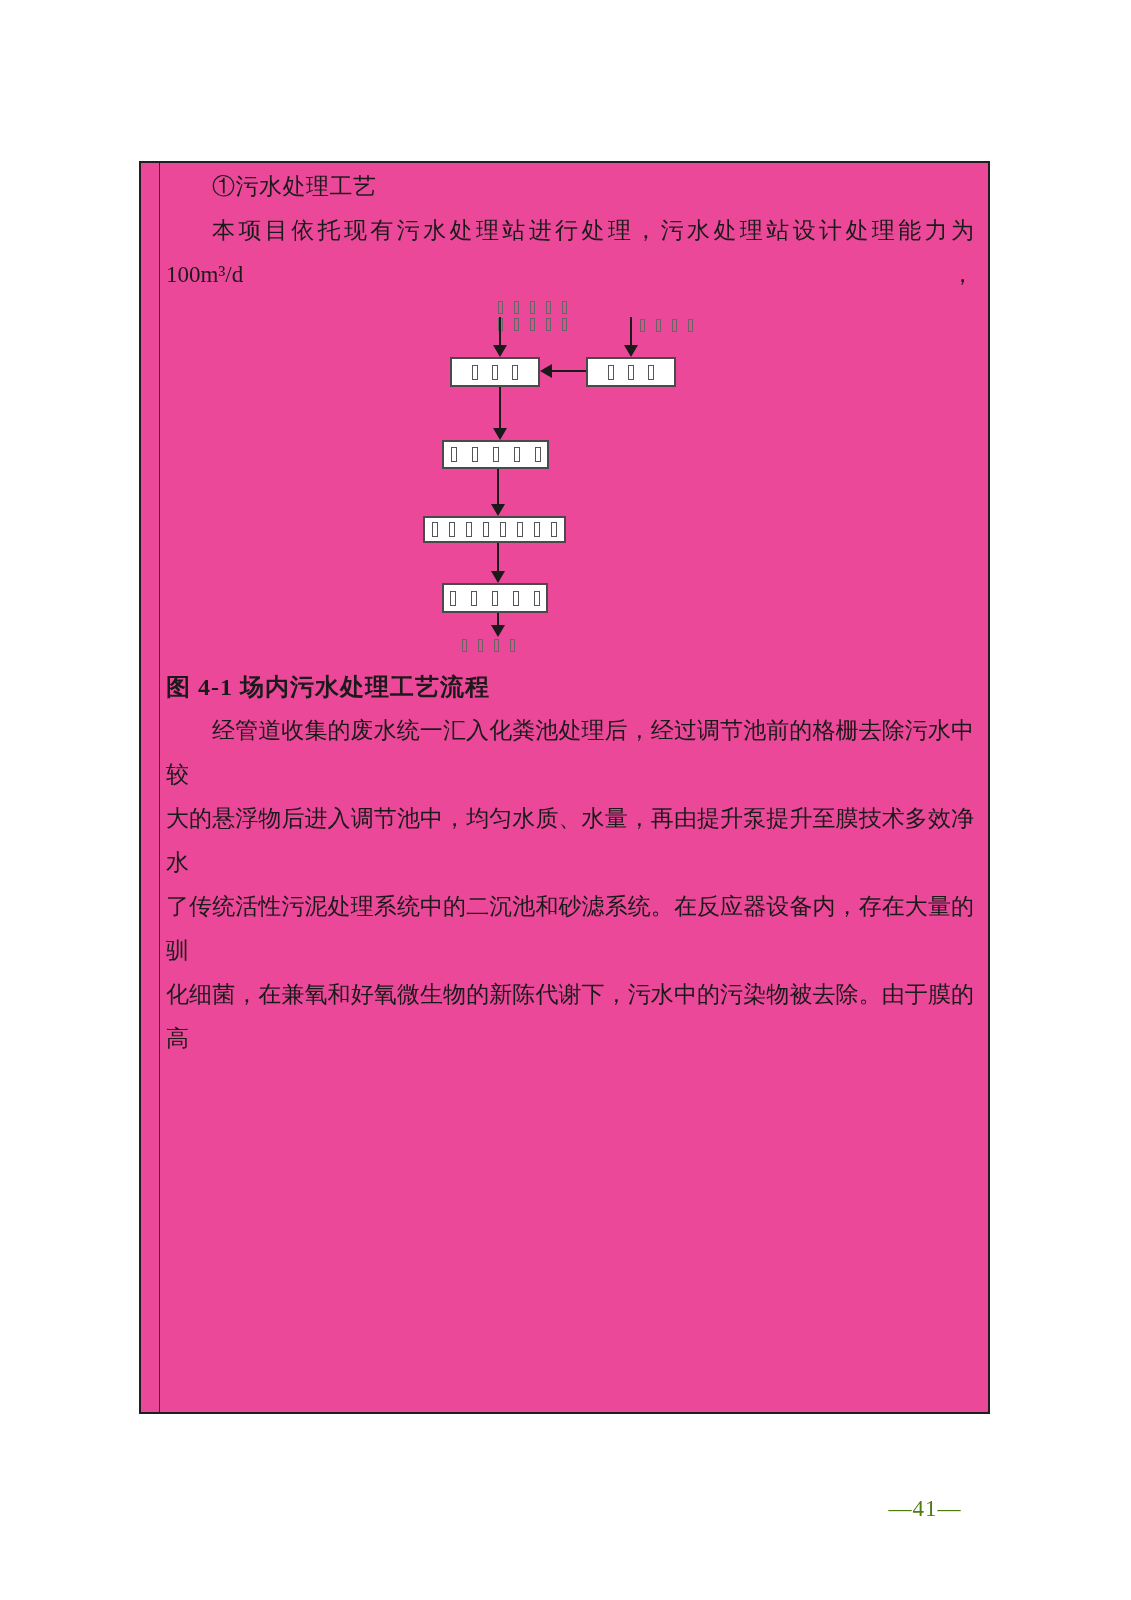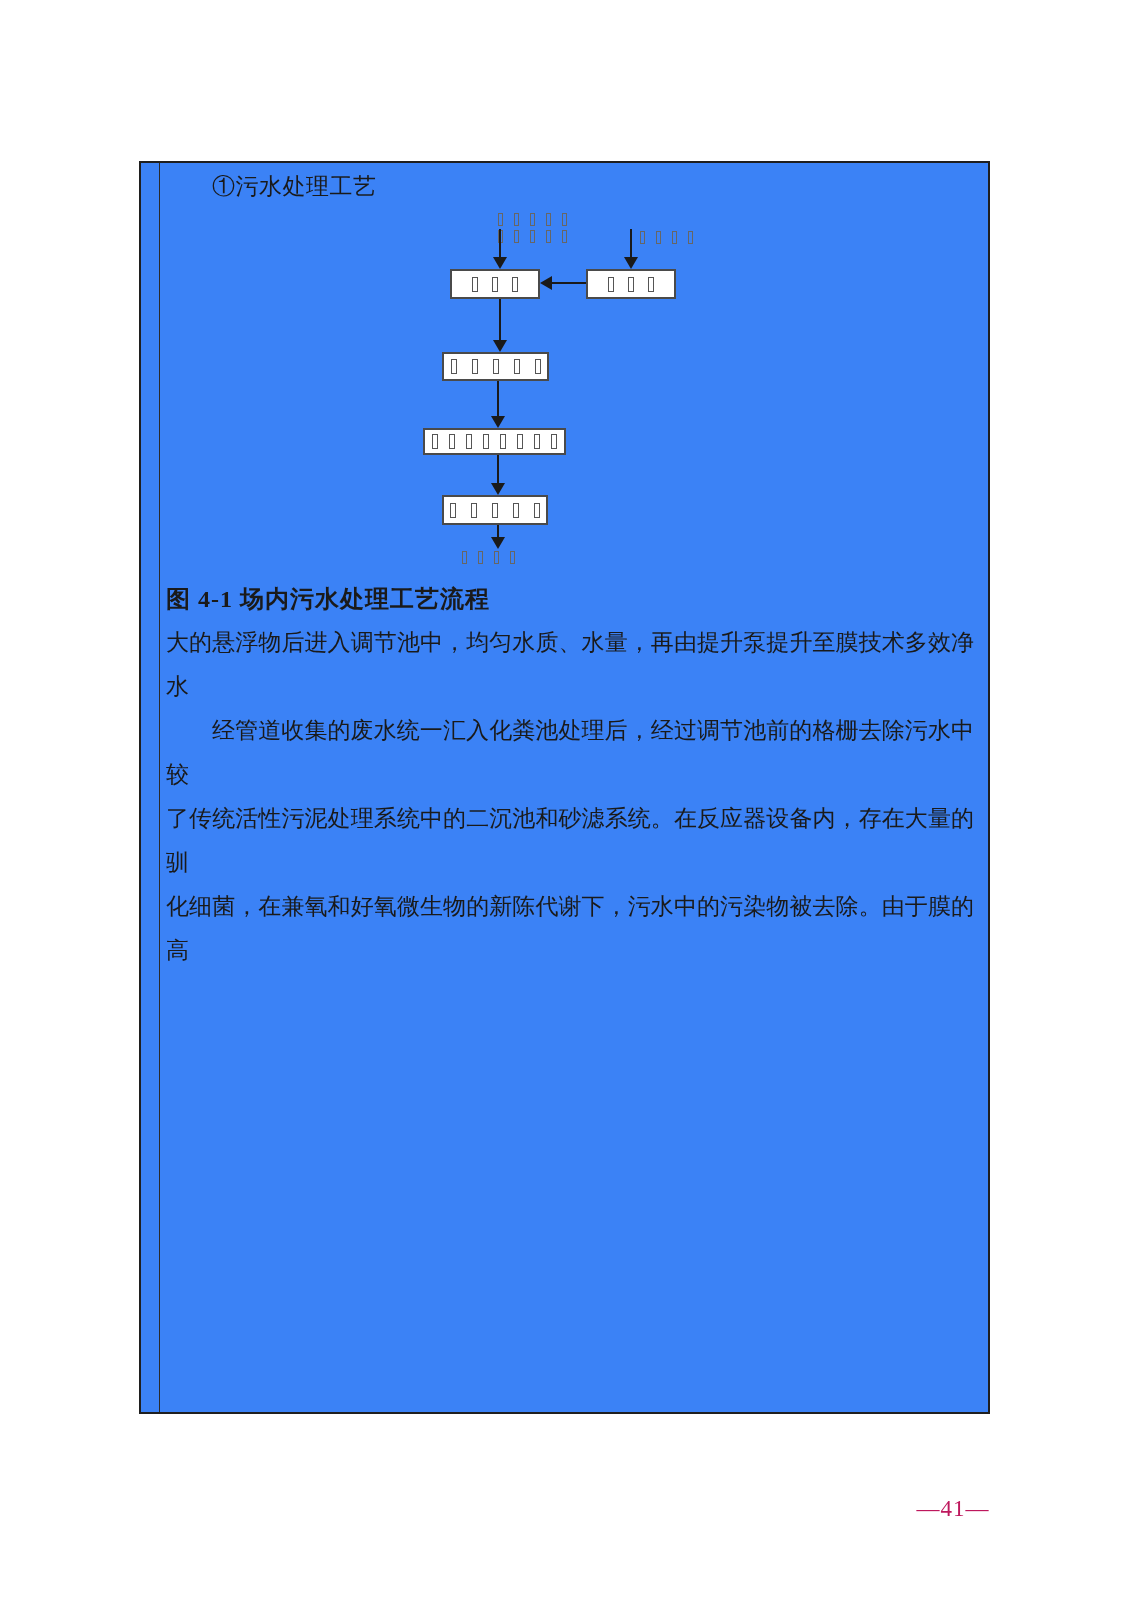--- a/index.html
+++ b/index.html
@@ -2,21 +2,21 @@
 <html><head>
 <meta charset="utf-8">
 <style>
   html,body{margin:0;padding:0;}
   body{
     width:1131px;height:1600px;position:relative;background:#ffffff;
     font-family:"Liberation Serif","DejaVu Serif",serif;color:#1a1a1a;
   }
   .content-table{
     position:absolute;left:139px;top:161px;width:851px;height:1253px;
-    border:2px solid #1f1f1f;box-sizing:border-box;display:flex;background:#3b82f6;
+    border:2px solid #1f1f1f;box-sizing:border-box;display:flex;background:#ec4899;
   }
   .margin-col{width:18px;border-right:1px solid #2a2a2a;flex:0 0 auto;}
   .main-col{flex:1;padding:2px 14px 0 6px;box-sizing:border-box;overflow:hidden;}
   .line{
     font-size:23px;line-height:44px;white-space:nowrap;letter-spacing:0.5px;
   }
   .line.j{white-space:normal;text-align:justify;text-align-last:justify;letter-spacing:0;}
   .line.ind{text-indent:2em;}
   .gap-before{margin-top:35px;}
   
@@ -34,32 +34,33 @@
   .arrow-down .head{position:absolute;left:0;bottom:0;width:0;height:0;
     border-left:7px solid transparent;border-right:7px solid transparent;border-top:12px solid #1a1a1a;}
   .arrow-left{position:absolute;height:14px;}
   .arrow-left .hline{position:absolute;left:11px;right:0;top:6px;height:2px;background:#1a1a1a;}
   .arrow-left .head{position:absolute;left:0;top:0;width:0;height:0;
     border-top:7px solid transparent;border-bottom:7px solid transparent;border-right:12px solid #1a1a1a;}
   .caption{
     font-size:24px;line-height:44px;font-weight:bold;letter-spacing:1px;
   }
   .page-number{
-    position:absolute;left:883px;top:1496px;width:140px;text-align:center;
-    font-size:23px;color:#be185d;letter-spacing:1px;
+    position:absolute;left:855px;top:1496px;width:140px;text-align:center;
+    font-size:23px;color:#4d7c0f;letter-spacing:1px;
   }
 </style>
 </head>
 <body>
 
 <div class="content-table">
   <div class="margin-col"></div>
   <div class="main-col">
 
     <div class="line ind">①污水处理工艺</div>
+    <div class="line ind j">本项目依托现有污水处理站进行处理，污水处理站设计处理能力为 100m³/d，</div>
 
     <div class="fig">
 
       <div class="flabel" style="left:332px;top:4px;">
         <div class="row">
             <span class="tofu"></span>
             <span class="tofu"></span>
             <span class="tofu"></span>
             <span class="tofu"></span>
             <span class="tofu"></span>
@@ -159,21 +160,21 @@
             <span class="tofu"></span>
             <span class="tofu"></span>
             <span class="tofu"></span>
             <span class="tofu"></span>
           </div>
       </div>
     </div>
 
     <div class="caption">图 4-1 场内污水处理工艺流程</div>
 
+    <div class="line ind j">经管道收集的废水统一汇入化粪池处理后，经过调节池前的格栅去除污水中较</div>
     <div class="line j">大的悬浮物后进入调节池中，均匀水质、水量，再由提升泵提升至膜技术多效净水</div>
-    <div class="line ind j">经管道收集的废水统一汇入化粪池处理后，经过调节池前的格栅去除污水中较</div>
     <div class="line j">了传统活性污泥处理系统中的二沉池和砂滤系统。在反应器设备内，存在大量的驯</div>
     <div class="line j">化细菌，在兼氧和好氧微生物的新陈代谢下，污水中的污染物被去除。由于膜的高</div>
 
   </div>
 </div>
 
 <div class="page-number">—41—</div>
 
 </body></html>

